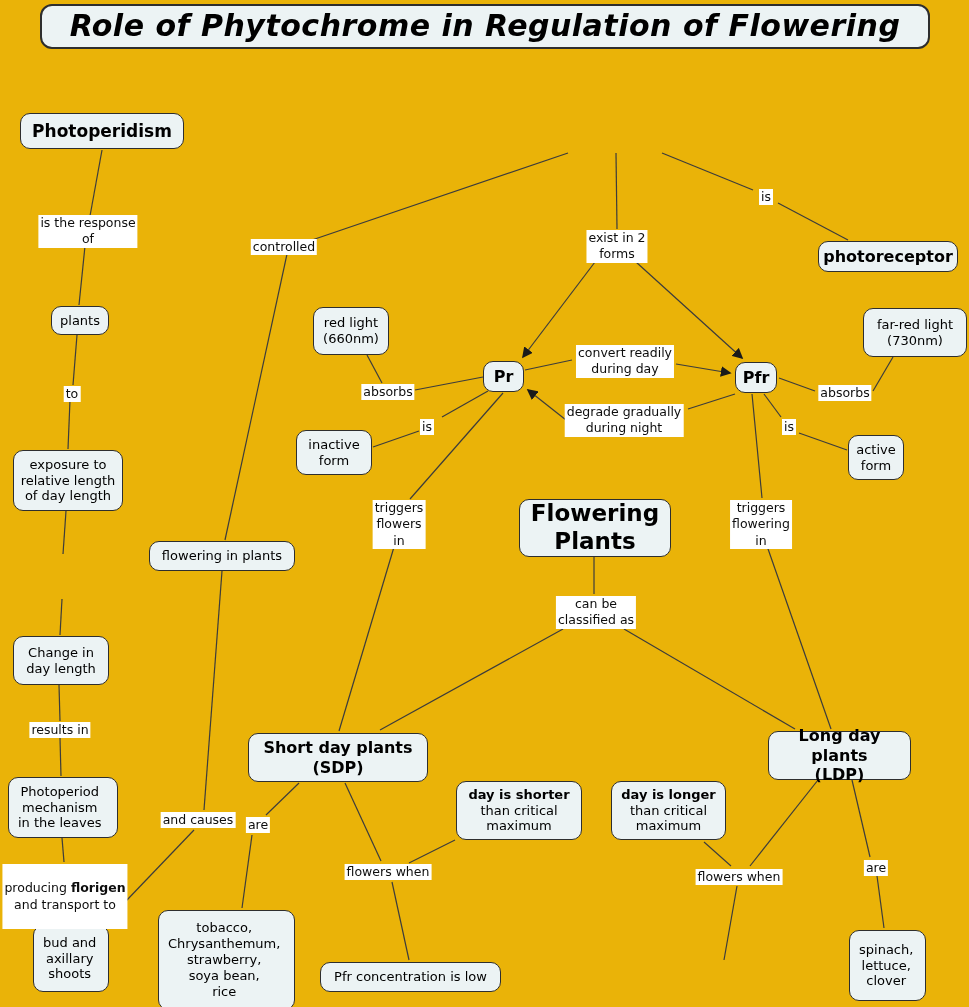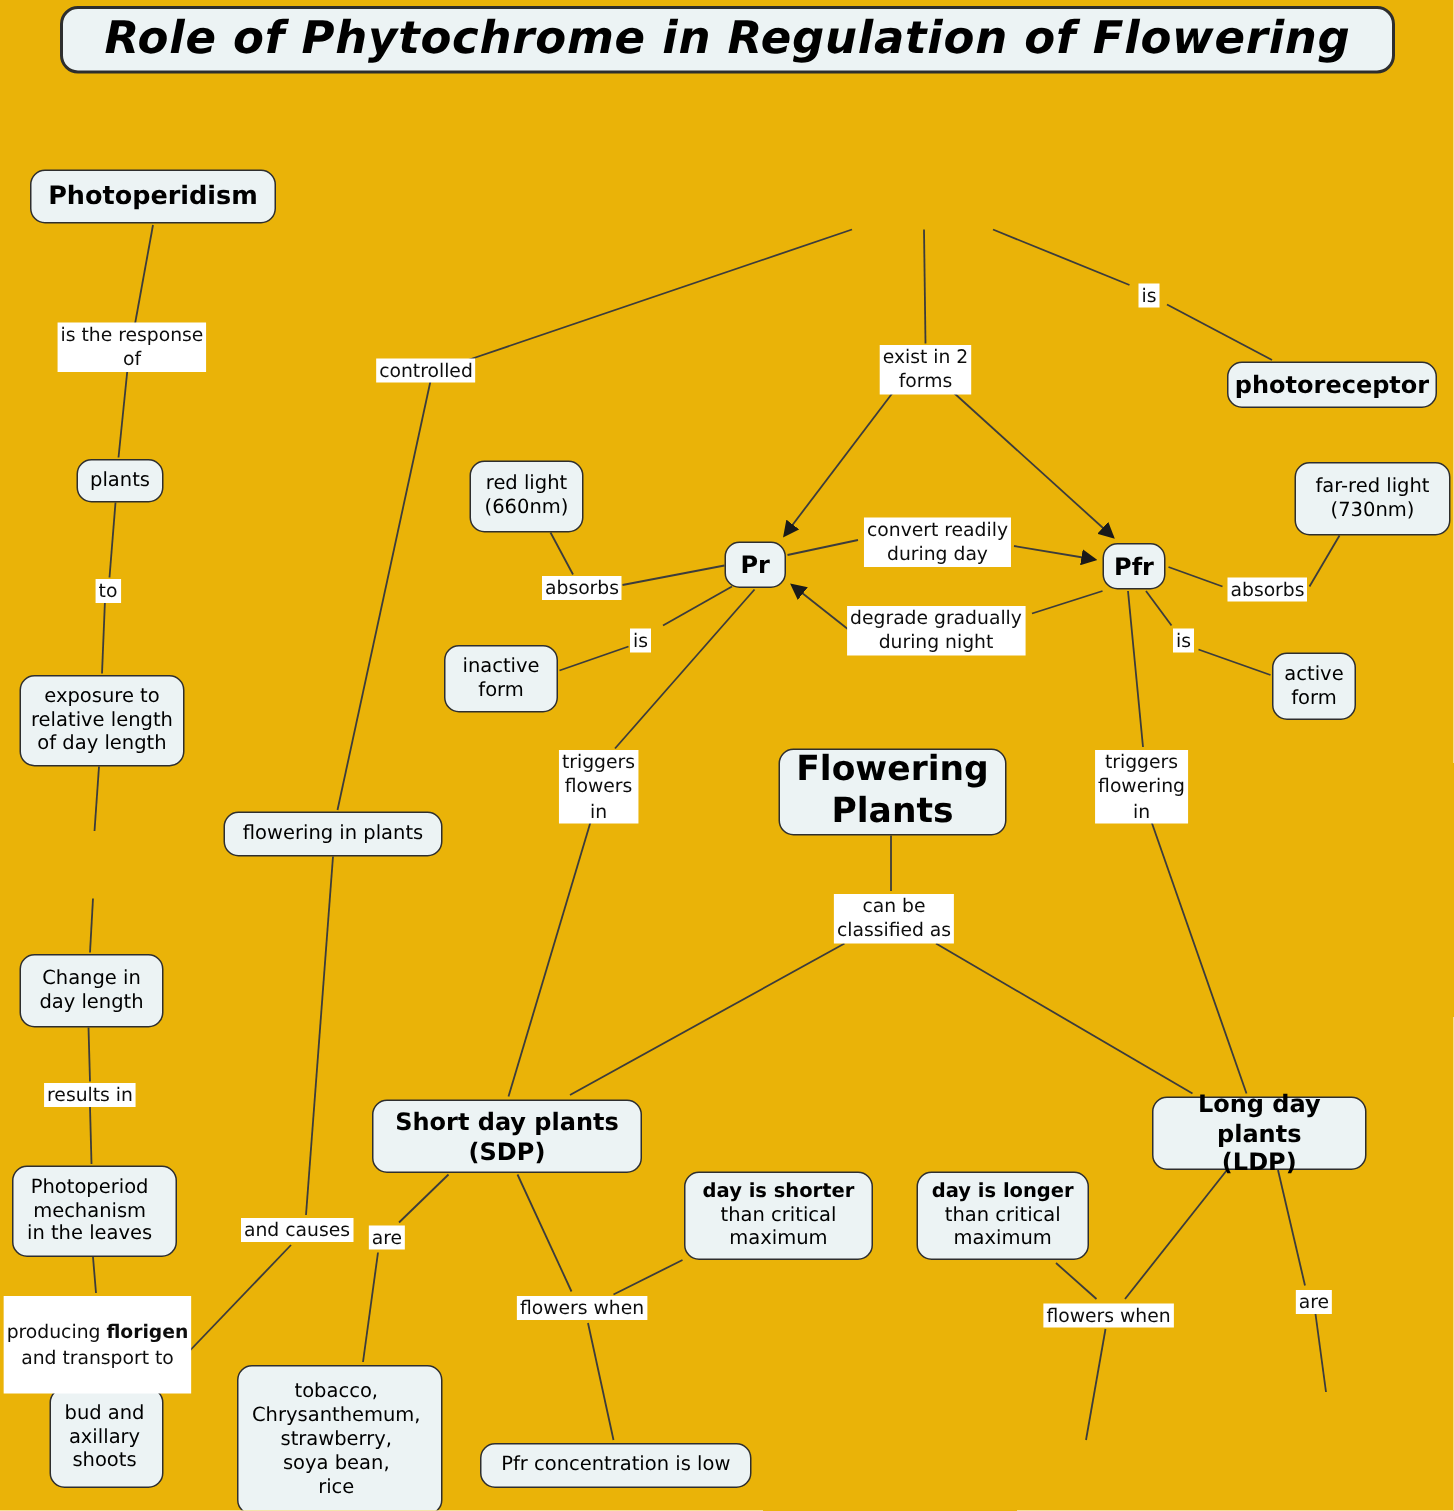--- a/index.html
+++ b/index.html
@@ -146,20 +146,23 @@
   </div>
   <div class="node left-align" style="left:33px;top:925px;width:76px;height:67px">bud and
 axillary
 shoots</div>
   <div class="node left-align" style="left:158px;top:910px;width:137px;height:100px">tobacco,
 Chrysanthemum,
 strawberry,
 soya bean,
 rice</div>
   <div class="node" style="left:320px;top:962px;width:181px;height:30px">Pfr concentration is low</div>
+  <div class="node left-align" style="left:849px;top:930px;width:77px;height:71px">spinach,
+lettuce,
+clover</div>
 
   <div class="lbl" style="left:88px;top:215px">is the response
 of</div>
   <div class="lbl" style="left:284px;top:239px">controlled</div>
   <div class="lbl" style="left:766px;top:189px">is</div>
   <div class="lbl" style="left:617px;top:230px">exist in 2
 forms</div>
   <div class="lbl" style="left:388px;top:384px">absorbs</div>
   <div class="lbl" style="left:625px;top:345px">convert readily
 during day</div>

